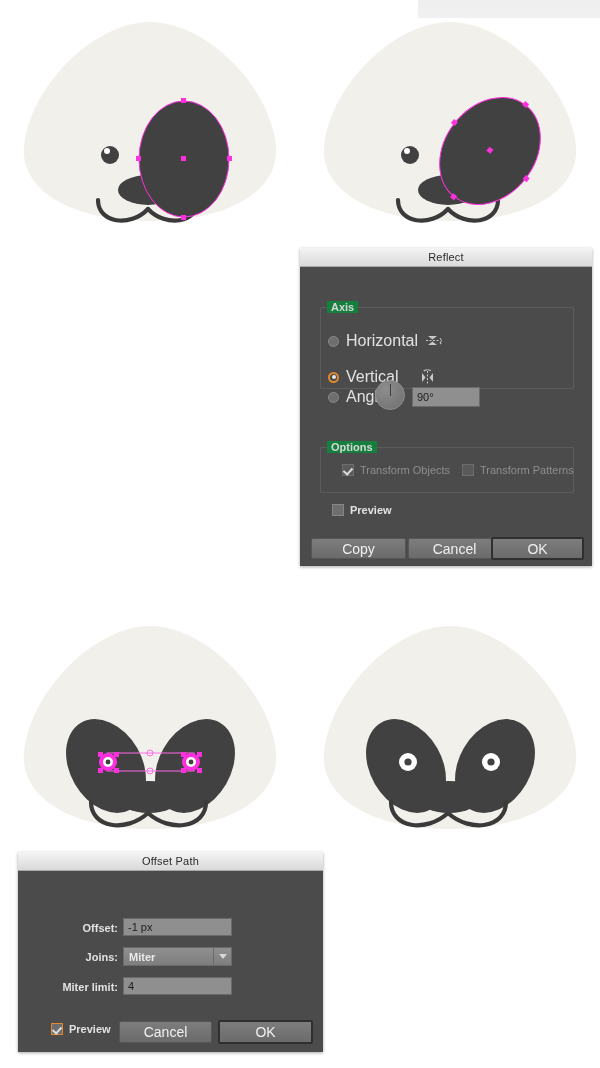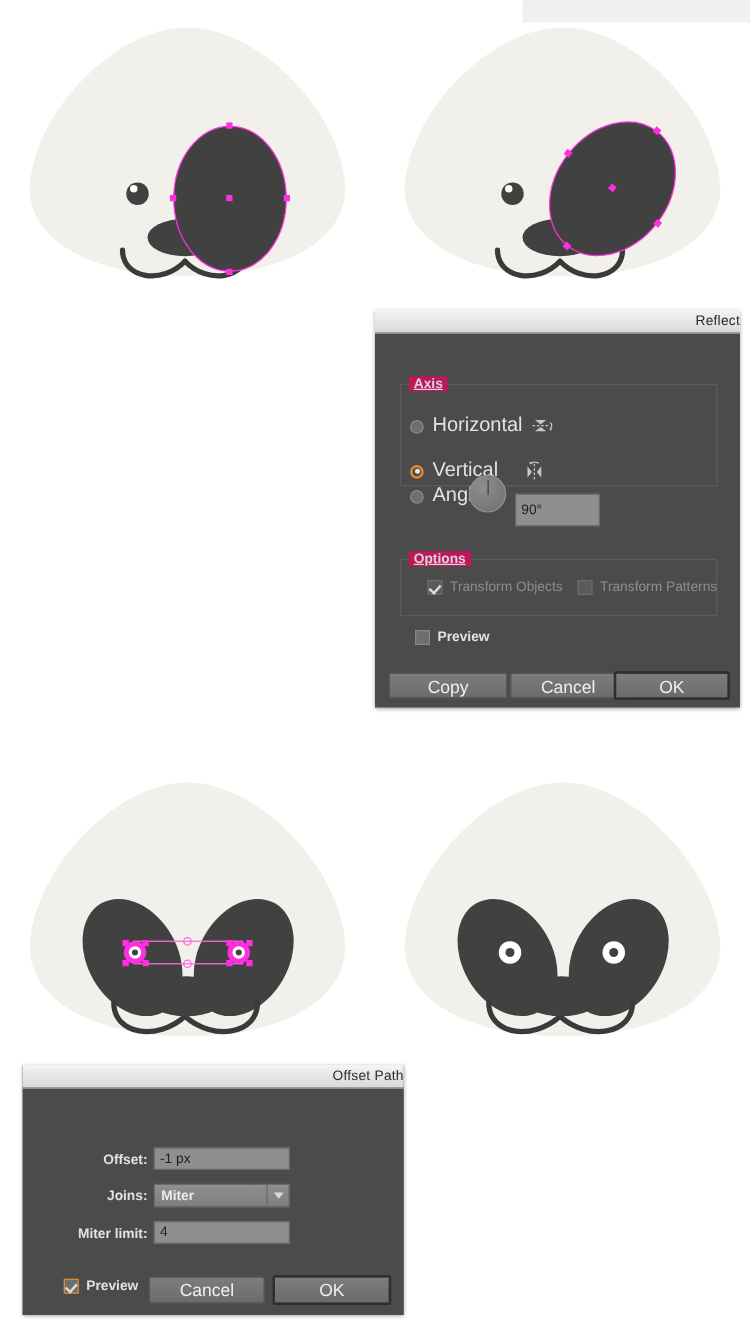--- a/index.html
+++ b/index.html
@@ -41,47 +41,46 @@
     position: absolute;
     background: #4b4b4b;
     box-shadow: 0 1px 3px rgba(0,0,0,0.35);
   }
   .dialog-titlebar {
     height: 18px;
     background: linear-gradient(#f4f4f4, #d9d9d9);
     border-bottom: 1px solid #a8a8a8;
     display: flex;
     align-items: center;
-    justify-content: flex-end;
+    justify-content: center;
     font-size: 11px;
     color: #2b2b2b;
     font-weight: 400;
     letter-spacing: 0.2px;
   }
   .dialog-body {
     padding: 0;
     position: relative;
   }
 
   
   .group {
     position: absolute;
     border: 1px solid #5c5c5c;
     border-radius: 1px;
   }
   .group-legend {
     position: absolute;
     top: -7px;
     left: 6px;
-    background: #be185d;
+    background: #15803d;
     padding: 0 4px;
     font-size: 11px;
     color: #d7d7d7;
     font-weight: bold;
-    text-decoration: underline;
   }
 
   .radio-row {
     position: absolute;
     display: flex;
     align-items: center;
     gap: 7px;
   }
   .radio {
     width: 11px;
@@ -380,21 +379,21 @@
           <path d="M5 1.5 q3.5 -1.5 7 0" fill="none" stroke="#c9c9c9" stroke-width="1"></path>
           <path d="M4.5 0.5 l0.5 2 l2 -0.7 Z" fill="#c9c9c9"></path>
         </svg>
       </div>
 
       <div class="radio-row" style="left:28px; top:121px;">
         <span class="radio"></span>
         <span class="radio-label">Angle:</span>
       </div>
       <div class="dial" style="position:absolute; left:75px; top:113px;"></div>
-      <div class="field" style="position:absolute; left:112px; top:120px; width:68px; height:26px;margin-top:8px;">
+      <div class="field" style="position:absolute; left:112px; top:120px; width:68px; height:20px;">
         <span>90°</span>
       </div>
 
       <div class="group" style="left:20px; top:180px; width:252px; height:44px;">
         <span class="group-legend">Options</span>
       </div>
 
       <div class="cb-row" style="left:26px; top:197px;">
         <span class="cbox disabled checked"></span>
         <span class="cb-label dim">Transform Objects</span>

